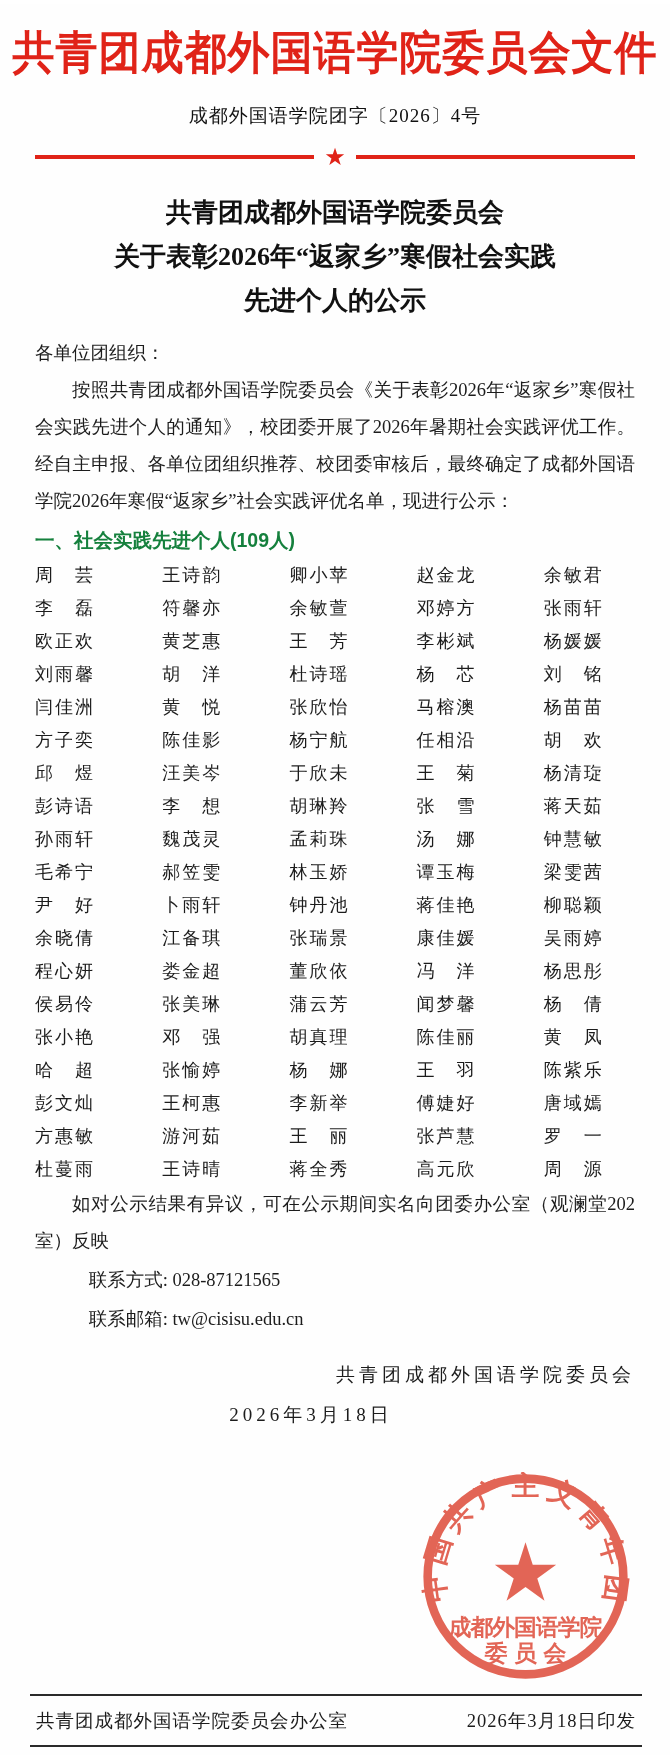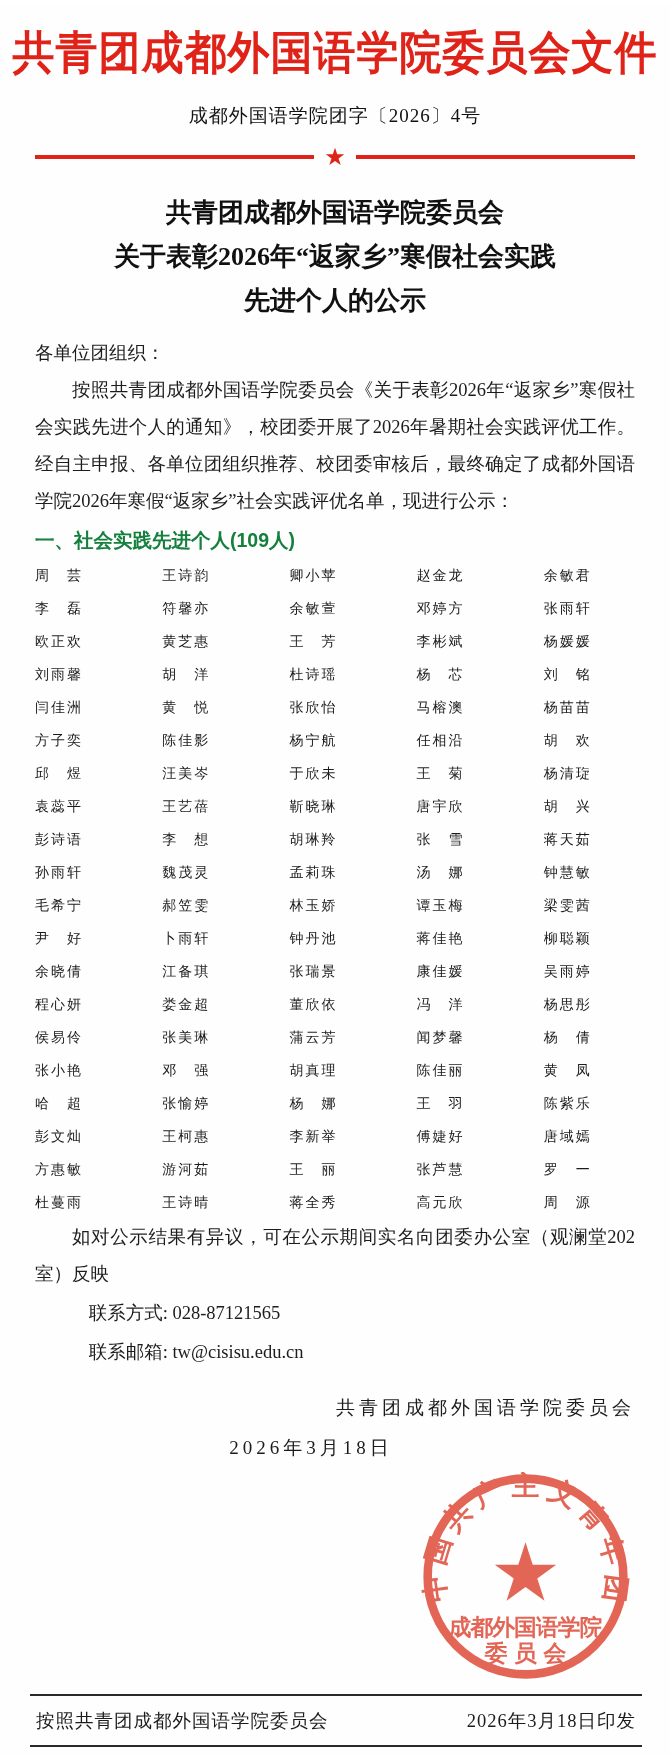--- a/index.html
+++ b/index.html
@@ -61,21 +61,21 @@
     font-weight:bold;
     font-size:19.5px;
     line-height:33px;
     color:#15803d;
   }
   .name-rows{margin-top:2px;}
   .name-row{
     display:grid;
     grid-template-columns:repeat(5,1fr);
     line-height:33px;
-    font-size:14px;
+    font-size:18px;
     gap:36px;
   }
   .name{letter-spacing:2px;white-space:nowrap;}
   .contact{margin:2px 0 0 0;text-indent:2.9em;}
   
   .signature{margin:20px 35px 0 35px;font-size:19px;}
   .sig-org{text-align:right;padding-right:0px;letter-spacing:4px;line-height:34px;}
   .sig-date{text-align:center;padding-right:48px;letter-spacing:4px;line-height:38px;margin-top:4px;}
   
   .seal{
@@ -167,27 +167,20 @@
           <span class="name">杨宁航</span>
           <span class="name">任相沿</span>
           <span class="name">胡　欢</span>
         </div>
         <div class="name-row">
           <span class="name">邱　煜</span>
           <span class="name">汪美岑</span>
           <span class="name">于欣未</span>
           <span class="name">王　菊</span>
           <span class="name">杨清琁</span>
-        </div>
-        <div class="name-row">
-          <span class="name">袁蕊平</span>
-          <span class="name">王艺蓓</span>
-          <span class="name">靳晓琳</span>
-          <span class="name">唐宇欣</span>
-          <span class="name">胡　兴</span>
         </div>
         <div class="name-row">
           <span class="name">彭诗语</span>
           <span class="name">李　想</span>
           <span class="name">胡琳羚</span>
           <span class="name">张　雪</span>
           <span class="name">蒋天茹</span>
         </div>
         <div class="name-row">
           <span class="name">孙雨轩</span>
@@ -285,18 +278,18 @@
     <text font-size="29" font-weight="bold" fill="#e0503e" font-family="Liberation Serif, DejaVu Serif, serif">
       <textPath href="#sealArc" startOffset="4" textLength="322">中国共产主义青年团</textPath>
     </text>
     <polygon points="110,74 117.6,97.5 142.3,97.5 122.4,112 130,135.5 110,121 90,135.5 97.6,112 77.7,97.5 102.4,97.5" fill="#e0503e"></polygon>
     <text x="110" y="172" text-anchor="middle" font-size="24" font-weight="bold" fill="#e0503e" font-family="Liberation Sans, DejaVu Sans, sans-serif" textLength="162">成都外国语学院</text>
     <text x="110" y="199" text-anchor="middle" font-size="24" font-weight="bold" fill="#e0503e" font-family="Liberation Sans, DejaVu Sans, sans-serif" textLength="86">委员会</text>
   </svg>
 
   <div class="footer">
     <div class="footer-row">
-      <span>按照共青团成都外国语学院委员会</span>
+      <span>共青团成都外国语学院委员会办公室</span>
       <span>2026年3月18日印发</span>
     </div>
   </div>
 
 </div>
 
 </body></html>

